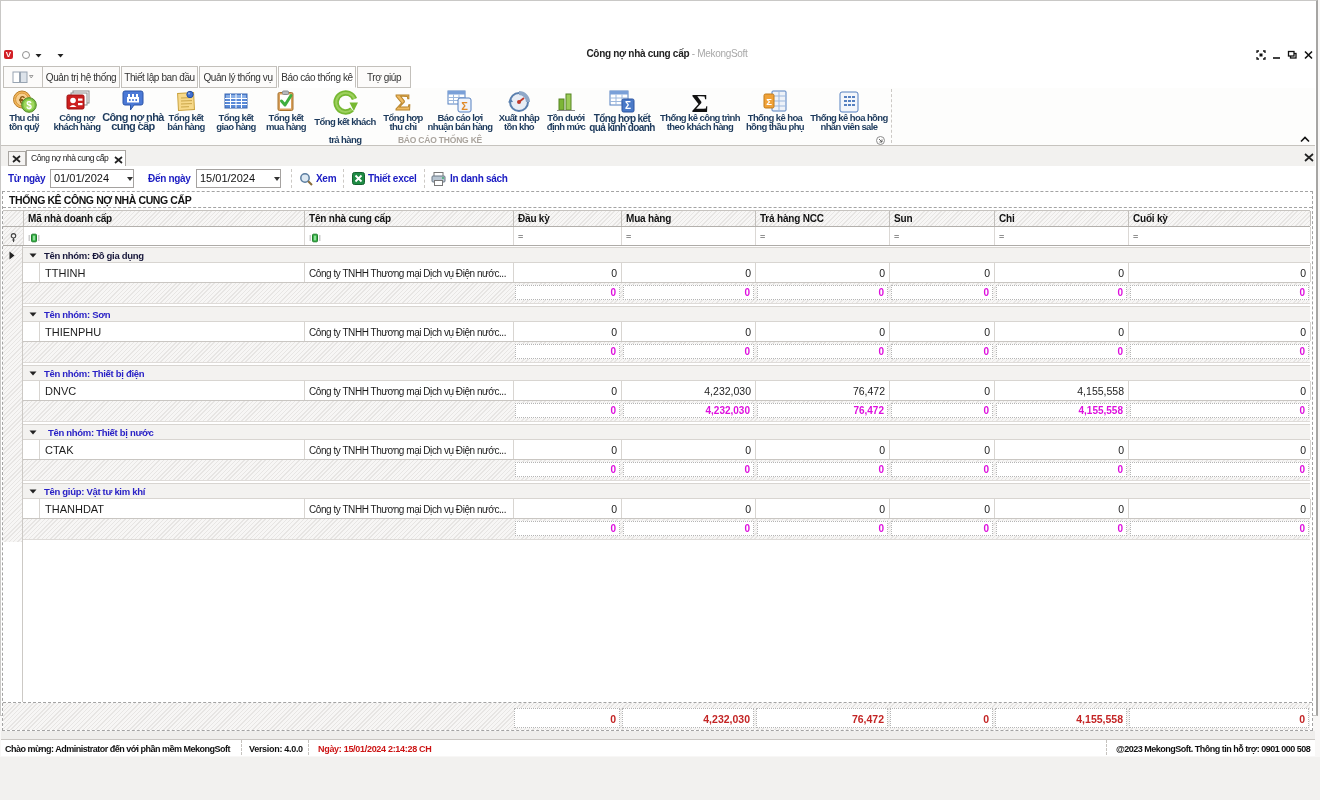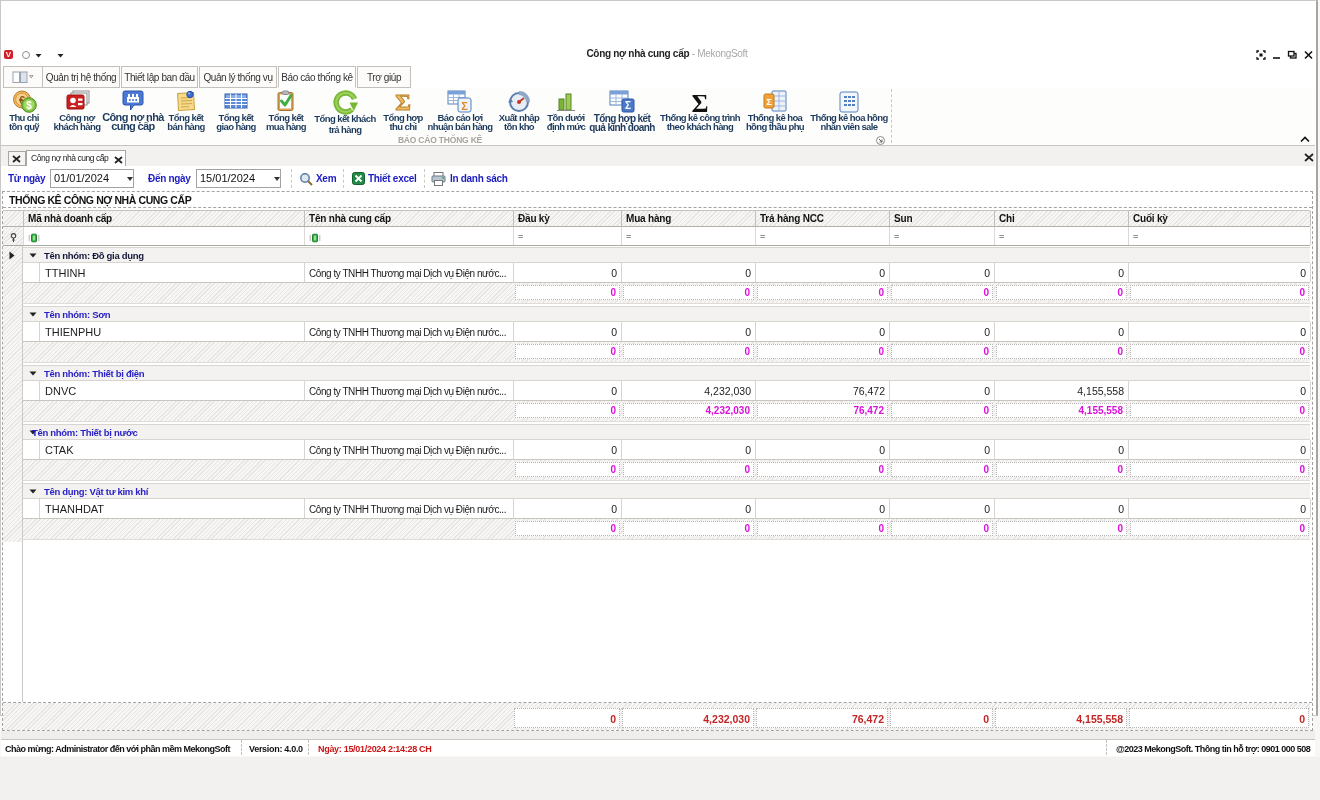--- a/index.html
+++ b/index.html
@@ -110,21 +110,21 @@
       <rect x="5" y="4.5" width="11" height="14" fill="#fff"></rect>
       <rect x="7.5" y="1" width="6" height="3.5" rx="1" fill="#b7b9bc" stroke="#8a8d91"></rect>
       <path d="M6.5 11 L10 15 L16 5.5" fill="none" stroke="#3faf3f" stroke-width="3" stroke-linecap="round" stroke-linejoin="round"></path>
     </svg></div>
 <div class="abs" style="left:216px;top:113px;width:140px;text-align:center;font-size:9.5px;letter-spacing:-0.6px;font-weight:bold;color:#1d3a5c;line-height:9px;white-space:nowrap;">Tổng kết<br>mua hàng</div>
 <div class="abs" style="left:333px;top:90px;width:24px;height:24px;"><svg width="26" height="25">
       <path d="M19 19.5 A 9.5 9.5 0 1 1 21.5 9" fill="none" stroke="#76b832" stroke-width="5.5"></path>
       <path d="M19 19.5 A 9.5 9.5 0 1 1 21.5 9" fill="none" stroke="#9ed05e" stroke-width="2"></path>
       <path d="M25 12.5 L16.5 12.5 L20.8 21 Z" fill="#76b832"></path>
     </svg></div>
-<div class="abs" style="left:275px;top:113px;width:140px;text-align:center;font-size:9.5px;letter-spacing:-0.6px;font-weight:bold;color:#1d3a5c;line-height:11px;white-space:nowrap;">Tổng kết khách<br>trả hàng</div>
+<div class="abs" style="left:275px;top:113px;width:140px;text-align:center;font-size:9.5px;letter-spacing:-0.6px;font-weight:bold;color:#1d3a5c;line-height:18px;white-space:nowrap;">Tổng kết khách<br>trả hàng</div>
 <div class="abs" style="left:392px;top:90px;width:22px;height:24px;"><svg width="22" height="24">
       <text x="11" y="20" font-size="24" font-weight="bold" fill="#f0bb62" stroke="#b8862e" stroke-width="1" text-anchor="middle" font-family="Liberation Serif">Σ</text>
     </svg></div>
 <div class="abs" style="left:333px;top:113px;width:140px;text-align:center;font-size:9.5px;letter-spacing:-0.6px;font-weight:bold;color:#1d3a5c;line-height:9px;white-space:nowrap;">Tổng hợp<br>thu chi</div>
 <div class="abs" style="left:447px;top:90px;width:26px;height:24px;"><svg width="26" height="24">
       <rect x="1" y="1" width="17" height="13" fill="#fff" stroke="#5580c0"></rect>
       <rect x="1" y="1" width="17" height="3.5" fill="#7aa0d8"></rect>
       <g stroke="#9db8dd" stroke-width="1">
         <path d="M1 7.5 h17 M1 10.5 h17"></path>
         <path d="M6.5 4.5 v9.5 M12 4.5 v9.5"></path>
@@ -402,21 +402,21 @@
 <div class="abs" style="left:891px;top:403px;width:102px;height:15px;background:#fff;border:1px dotted #b5b5b5;box-sizing:border-box;"></div>
 <div class="abs num" style="left:889px;top:405px;width:100px;font-size:10px;font-weight:bold;color:#dd0fdd;">0</div>
 <div class="abs" style="left:996px;top:403px;width:131px;height:15px;background:#fff;border:1px dotted #b5b5b5;box-sizing:border-box;"></div>
 <div class="abs num" style="left:994px;top:405px;width:129px;font-size:10px;font-weight:bold;color:#dd0fdd;">4,155,558</div>
 <div class="abs" style="left:1130px;top:403px;width:179px;height:15px;background:#fff;border:1px dotted #b5b5b5;box-sizing:border-box;"></div>
 <div class="abs num" style="left:1128px;top:405px;width:177px;font-size:10px;font-weight:bold;color:#dd0fdd;">0</div>
 <div class="abs" style="left:23px;top:424px;width:1287px;height:16px;background:#f3f2f0;border-top:1px solid #d8d5d1;border-bottom:1px solid #d8d5d1;box-sizing:border-box;"></div>
 <svg class="abs" style="left:29px;top:430px;" width="8" height="5">
     <path d="M0.5 0.5 L7.5 0.5 L4 4.5 Z" fill="#222"></path>
   </svg>
-<div class="abs" style="left:32px;top:427px;font-size:9.5px;letter-spacing:-0.3px;font-weight:bold;color:#2a22c6;white-space:nowrap;">Tên nhóm: Thiết bị nước</div>
+<div class="abs" style="left:48px;top:427px;font-size:9.5px;letter-spacing:-0.3px;font-weight:bold;color:#2a22c6;white-space:nowrap;">Tên nhóm: Thiết bị nước</div>
 <div class="abs" style="left:39px;top:440px;width:1271px;height:19px;background:#fff;"></div>
 <div class="abs" style="left:39px;top:440px;width:0;height:19px;border-left:1px solid #d8d5d1;"></div>
 <div class="abs" style="left:304px;top:440px;width:0;height:19px;border-left:1px solid #d8d5d1;"></div>
 <div class="abs" style="left:513px;top:440px;width:0;height:19px;border-left:1px solid #d8d5d1;"></div>
 <div class="abs" style="left:621px;top:440px;width:0;height:19px;border-left:1px solid #d8d5d1;"></div>
 <div class="abs" style="left:755px;top:440px;width:0;height:19px;border-left:1px solid #d8d5d1;"></div>
 <div class="abs" style="left:889px;top:440px;width:0;height:19px;border-left:1px solid #d8d5d1;"></div>
 <div class="abs" style="left:994px;top:440px;width:0;height:19px;border-left:1px solid #d8d5d1;"></div>
 <div class="abs" style="left:1128px;top:440px;width:0;height:19px;border-left:1px solid #d8d5d1;"></div>
 <div class="abs" style="left:1310px;top:440px;width:0;height:19px;border-left:1px solid #d8d5d1;"></div>
@@ -439,21 +439,21 @@
 <div class="abs" style="left:891px;top:462px;width:102px;height:15px;background:#fff;border:1px dotted #b5b5b5;box-sizing:border-box;"></div>
 <div class="abs num" style="left:889px;top:464px;width:100px;font-size:10px;font-weight:bold;color:#dd0fdd;">0</div>
 <div class="abs" style="left:996px;top:462px;width:131px;height:15px;background:#fff;border:1px dotted #b5b5b5;box-sizing:border-box;"></div>
 <div class="abs num" style="left:994px;top:464px;width:129px;font-size:10px;font-weight:bold;color:#dd0fdd;">0</div>
 <div class="abs" style="left:1130px;top:462px;width:179px;height:15px;background:#fff;border:1px dotted #b5b5b5;box-sizing:border-box;"></div>
 <div class="abs num" style="left:1128px;top:464px;width:177px;font-size:10px;font-weight:bold;color:#dd0fdd;">0</div>
 <div class="abs" style="left:23px;top:483px;width:1287px;height:16px;background:#f3f2f0;border-top:1px solid #d8d5d1;border-bottom:1px solid #d8d5d1;box-sizing:border-box;"></div>
 <svg class="abs" style="left:29px;top:489px;" width="8" height="5">
     <path d="M0.5 0.5 L7.5 0.5 L4 4.5 Z" fill="#222"></path>
   </svg>
-<div class="abs" style="left:44px;top:486px;font-size:9.5px;letter-spacing:-0.3px;font-weight:bold;color:#2a22c6;white-space:nowrap;">Tên dụng: Vật tư kim khí</div>
+<div class="abs" style="left:44px;top:486px;font-size:9.5px;letter-spacing:-0.3px;font-weight:bold;color:#2a22c6;white-space:nowrap;">Tên giúp: Vật tư kim khí</div>
 <div class="abs" style="left:39px;top:499px;width:1271px;height:19px;background:#fff;"></div>
 <div class="abs" style="left:39px;top:499px;width:0;height:19px;border-left:1px solid #d8d5d1;"></div>
 <div class="abs" style="left:304px;top:499px;width:0;height:19px;border-left:1px solid #d8d5d1;"></div>
 <div class="abs" style="left:513px;top:499px;width:0;height:19px;border-left:1px solid #d8d5d1;"></div>
 <div class="abs" style="left:621px;top:499px;width:0;height:19px;border-left:1px solid #d8d5d1;"></div>
 <div class="abs" style="left:755px;top:499px;width:0;height:19px;border-left:1px solid #d8d5d1;"></div>
 <div class="abs" style="left:889px;top:499px;width:0;height:19px;border-left:1px solid #d8d5d1;"></div>
 <div class="abs" style="left:994px;top:499px;width:0;height:19px;border-left:1px solid #d8d5d1;"></div>
 <div class="abs" style="left:1128px;top:499px;width:0;height:19px;border-left:1px solid #d8d5d1;"></div>
 <div class="abs" style="left:1310px;top:499px;width:0;height:19px;border-left:1px solid #d8d5d1;"></div>

